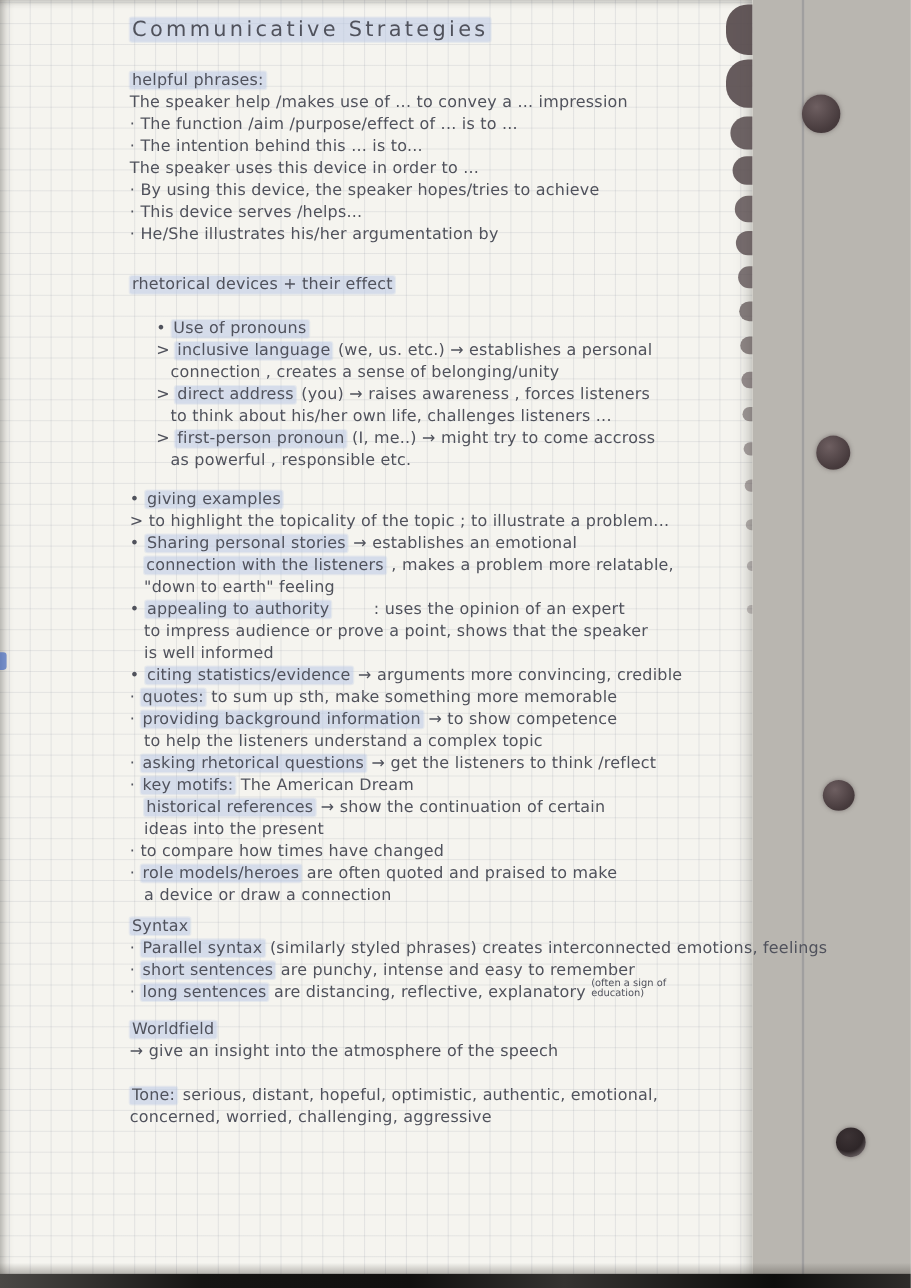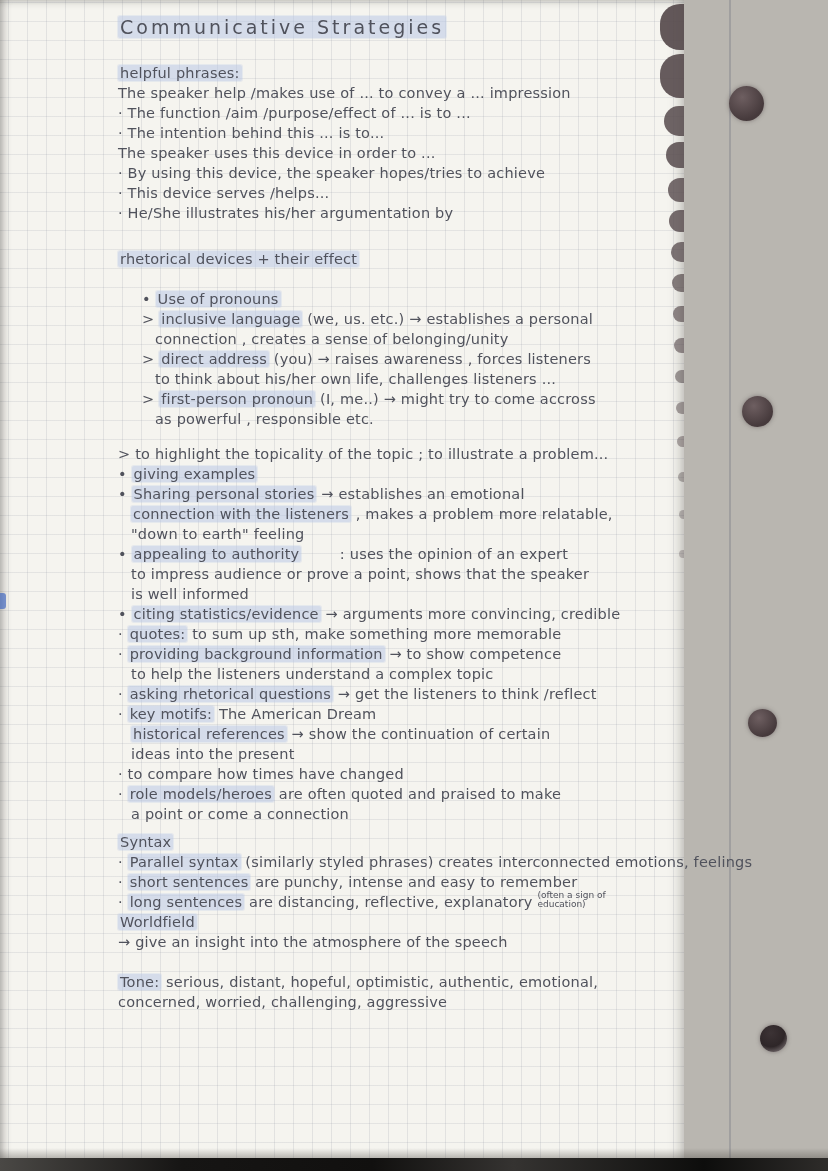--- a/index.html
+++ b/index.html
@@ -76,21 +76,21 @@
     transform:translateY(-3px);letter-spacing:0;
   }
   [data-name="section-title"] .line{
     height:30px;line-height:30px;font-size:19px;letter-spacing:3px;
   }
   [data-name="section-helpful-phrases"]{margin-top:21px;}
   [data-name="section-rhetorical-devices"]{margin-top:26px;}
   [data-name="section-use-of-pronouns"]{margin-top:20px;margin-left:24px;}
   [data-name="section-giving-examples"]{margin-top:15px;}
   [data-name="section-syntax"]{margin-top:8px;}
-  [data-name="section-wordfield"]{}
+  [data-name="section-wordfield"]{margin-top:14px;}
   [data-name="section-tone"]{margin-top:20px;}
 </style>
 </head>
 <body style="--paper: #f5f4ef; --ink: #50525c; --hl: rgba(185,201,230,0.55);">
 
 <div class="paper" data-name="notebook-page">
   <div class="margin-line" data-name="margin-line"></div>
 
   <div class="spiral" data-name="spiral-torn-edge">
     <i data-name="spiral-bump" style="top:4px;height:46px;width:24px;opacity:.92"></i>
@@ -138,39 +138,39 @@
       <div class="section" data-name="section-use-of-pronouns">
         <div class="line" data-name="note-line"><span data-name="text-segment">• </span><mark data-name="highlighted-text">Use of pronouns</mark></div>
         <div class="line" data-name="note-line"><span data-name="text-segment">&gt; </span><mark data-name="highlighted-text">inclusive language</mark><span data-name="text-segment"> (we, us. etc.) → establishes a personal</span></div>
         <div class="line ind1" data-name="note-line"><span data-name="text-segment">connection , creates a sense of belonging/unity</span></div>
         <div class="line" data-name="note-line"><span data-name="text-segment">&gt; </span><mark data-name="highlighted-text">direct address</mark><span data-name="text-segment"> (you) → raises awareness , forces listeners</span></div>
         <div class="line ind1" data-name="note-line"><span data-name="text-segment">to think about his/her own life, challenges listeners ...</span></div>
         <div class="line" data-name="note-line"><span data-name="text-segment">&gt; </span><mark data-name="highlighted-text">first-person pronoun</mark><span data-name="text-segment"> (I, me..) → might try to come accross</span></div>
         <div class="line ind1" data-name="note-line"><span data-name="text-segment">as powerful , responsible etc.</span></div>
       </div>
       <div class="section" data-name="section-giving-examples">
+        <div class="line" data-name="note-line"><span data-name="text-segment">• </span><mark data-name="highlighted-text">giving examples</mark></div>
         <div class="line" data-name="note-line"><span data-name="text-segment">&gt; to highlight the topicality of the topic ; to illustrate a problem...</span></div>
-        <div class="line" data-name="note-line"><span data-name="text-segment">• </span><mark data-name="highlighted-text">giving examples</mark></div>
         <div class="line" data-name="note-line"><span data-name="text-segment">• </span><mark data-name="highlighted-text">Sharing personal stories</mark><span data-name="text-segment"> → establishes an emotional</span></div>
         <div class="line ind1" data-name="note-line"><mark data-name="highlighted-text">connection with the listeners</mark><span data-name="text-segment"> , makes a problem more relatable,</span></div>
         <div class="line ind1" data-name="note-line"><span data-name="text-segment">"down to earth" feeling</span></div>
         <div class="line" data-name="note-line"><span data-name="text-segment">• </span><mark data-name="highlighted-text">appealing to authority</mark><span data-name="text-segment">        : uses the opinion of an expert</span></div>
         <div class="line ind1" data-name="note-line"><span data-name="text-segment">to impress audience or prove a point, shows that the speaker</span></div>
         <div class="line ind1" data-name="note-line"><span data-name="text-segment">is well informed</span></div>
         <div class="line" data-name="note-line"><span data-name="text-segment">• </span><mark data-name="highlighted-text">citing statistics/evidence</mark><span data-name="text-segment"> → arguments more convincing, credible</span></div>
         <div class="line" data-name="note-line"><span data-name="text-segment">· </span><mark data-name="highlighted-text">quotes:</mark><span data-name="text-segment"> to sum up sth, make something more memorable</span></div>
         <div class="line" data-name="note-line"><span data-name="text-segment">· </span><mark data-name="highlighted-text">providing background information</mark><span data-name="text-segment"> → to show competence</span></div>
         <div class="line ind1" data-name="note-line"><span data-name="text-segment">to help the listeners understand a complex topic</span></div>
         <div class="line" data-name="note-line"><span data-name="text-segment">· </span><mark data-name="highlighted-text">asking rhetorical questions</mark><span data-name="text-segment"> → get the listeners to think /reflect</span></div>
         <div class="line" data-name="note-line"><span data-name="text-segment">· </span><mark data-name="highlighted-text">key motifs:</mark><span data-name="text-segment"> The American Dream</span></div>
         <div class="line ind1" data-name="note-line"><mark data-name="highlighted-text">historical references</mark><span data-name="text-segment"> → show the continuation of certain</span></div>
         <div class="line ind1" data-name="note-line"><span data-name="text-segment">ideas into the present</span></div>
         <div class="line" data-name="note-line"><span data-name="text-segment">· to compare how times have changed</span></div>
         <div class="line" data-name="note-line"><span data-name="text-segment">· </span><mark data-name="highlighted-text">role models/heroes</mark><span data-name="text-segment"> are often quoted and praised to make</span></div>
-        <div class="line ind1" data-name="note-line"><span data-name="text-segment">a point or come a connection</span></div>
+        <div class="line ind1" data-name="note-line"><span data-name="text-segment">a device or draw a connection</span></div>
       </div>
       <div class="section" data-name="section-syntax">
         <div class="line" data-name="note-line"><mark data-name="highlighted-text">Syntax</mark></div>
         <div class="line" data-name="note-line"><span data-name="text-segment">· </span><mark data-name="highlighted-text">Parallel syntax</mark><span data-name="text-segment"> (similarly styled phrases) creates interconnected emotions, feelings</span></div>
         <div class="line" data-name="note-line"><span data-name="text-segment">· </span><mark data-name="highlighted-text">short sentences</mark><span data-name="text-segment"> are punchy, intense and easy to remember</span></div>
         <div class="line" data-name="note-line"><span data-name="text-segment">· </span><mark data-name="highlighted-text">long sentences</mark><span data-name="text-segment"> are distancing, reflective, explanatory </span><span class="sm" data-name="text-segment">(often a sign of education)</span></div>
       </div>
       <div class="section" data-name="section-wordfield">
         <div class="line" data-name="note-line"><mark data-name="highlighted-text">Worldfield</mark></div>
         <div class="line" data-name="note-line"><span data-name="text-segment">→ give an insight into the atmosphere of the speech</span></div>

